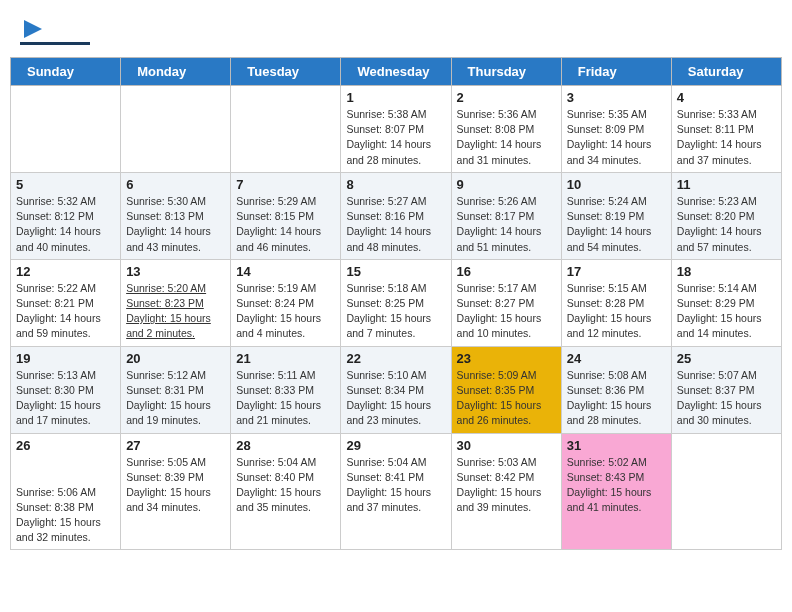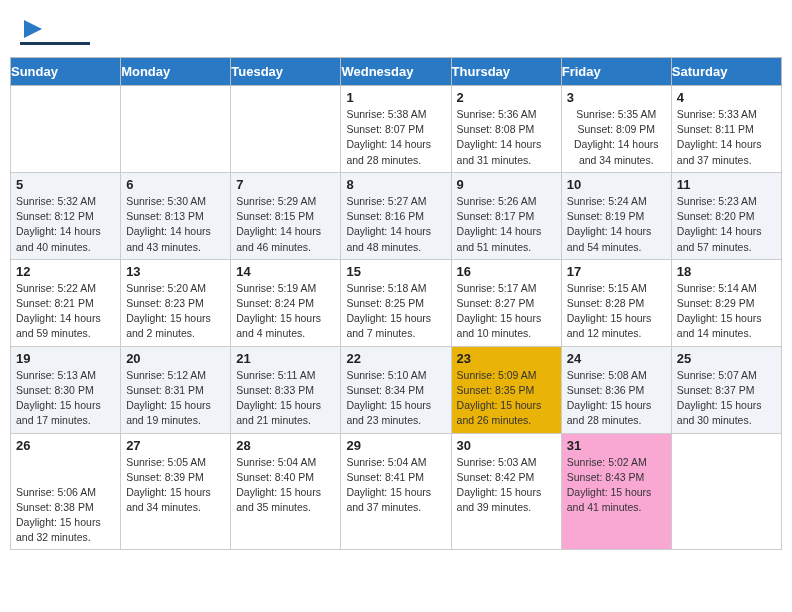--- a/index.html
+++ b/index.html
@@ -51,21 +51,21 @@
     }
     .calendar {
       width: 100%;
       border-collapse: collapse;
     }
     .calendar th {
       background: #2979c5;
       color: #fff;
       font-size: 13px;
       font-weight: bold;
-      padding: 6px 0;
+      padding: 6px 16px;
       text-align: left;
       border: 1px solid #bbb;
     }
     .calendar td {
       border: 1px solid #ccc;
       vertical-align: top;
       padding: 4px 5px;
       width: calc(100% / 7);
       min-height: 80px;
       background: #fff;
@@ -133,21 +133,21 @@
 Daylight: 14 hours and 28 minutes.</div>
         </td>
         <td style="background: rgb(255, 255, 255);">
           <div class="day-number">2</div>
           <div class="day-detail" style="white-space: pre-line;">Sunrise: 5:36 AM
 Sunset: 8:08 PM
 Daylight: 14 hours and 31 minutes.</div>
         </td>
         <td style="background: rgb(255, 255, 255);">
           <div class="day-number">3</div>
-          <div class="day-detail" style="white-space: pre-line; text-align: center;">Sunrise: 5:35 AM
+          <div class="day-detail" style="white-space: pre-line;">Sunrise: 5:35 AM
 Sunset: 8:09 PM
 Daylight: 14 hours and 34 minutes.</div>
         </td>
         <td style="background: rgb(255, 255, 255);">
           <div class="day-number">4</div>
           <div class="day-detail" style="white-space: pre-line;">Sunrise: 5:33 AM
 Sunset: 8:11 PM
 Daylight: 14 hours and 37 minutes.</div>
         </td>
       </tr>
@@ -197,21 +197,21 @@
       </tr>
       <tr>
         <td style="background: rgb(255, 255, 255);">
           <div class="day-number">12</div>
           <div class="day-detail" style="white-space: pre-line;">Sunrise: 5:22 AM
 Sunset: 8:21 PM
 Daylight: 14 hours and 59 minutes.</div>
         </td>
         <td style="background: rgb(255, 255, 255);">
           <div class="day-number">13</div>
-          <div class="day-detail" style="white-space: pre-line;">Sunrise: 5:20 AM
+          <div class="day-detail" style="white-space: pre-line; text-decoration: underline;">Sunrise: 5:20 AM
 Sunset: 8:23 PM
 Daylight: 15 hours and 2 minutes.</div>
         </td>
         <td style="background: rgb(255, 255, 255);">
           <div class="day-number">14</div>
           <div class="day-detail" style="white-space: pre-line;">Sunrise: 5:19 AM
 Sunset: 8:24 PM
 Daylight: 15 hours and 4 minutes.</div>
         </td>
         <td style="background: rgb(255, 255, 255);">

